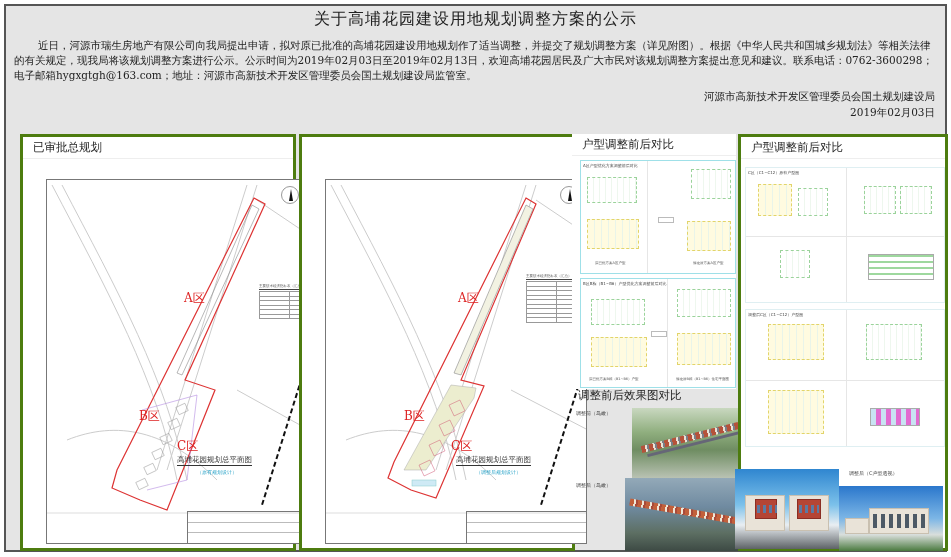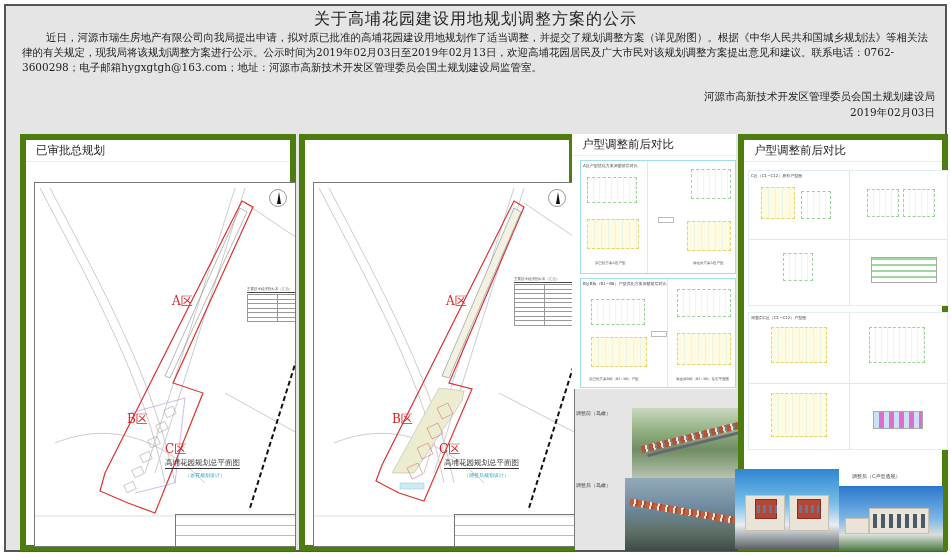--- a/index.html
+++ b/index.html
@@ -2,36 +2,36 @@
 <html><head>
 <meta charset="utf-8">
 <style>
   * { box-sizing: border-box; margin: 0; padding: 0; }
   html, body { width: 951px; height: 557px; background: #ffffff; overflow: hidden; }
   body { font-family: "DejaVu Serif", "Liberation Serif", serif; color: #222; position: relative; }
 
   .frame { position: absolute; left: 4px; top: 4px; width: 943px; height: 548px; border: 2px solid #555; background: #e5e5e5; }
 
   .title { position: absolute; left: 0; right: 0; top: 3px; text-align: center; font-size: 16px; letter-spacing: 1px; color: #222; }
-  .para { position: absolute; left: 16px; right: 8px; font-size: 10.5px; line-height: 15px; color: #222; }
+  .para { position: absolute; left: 8px; right: 8px; font-size: 10.5px; line-height: 15px; color: #222; margin-top: 8px; }
   .p1 { top: 24px; text-indent: 24px; }
   .p2 { top: 54px; text-indent: 24px; }
   .sig { position: absolute; right: 10px; font-size: 10.5px; text-align: right; }
   .sig1 { top: 84px; }
   .sig2 { top: 100px; }
 
-  .panel { position: absolute; top: 128px; height: 417px; border: 6px solid #4d7c0f; background: #fff; }
+  .panel { position: absolute; top: 128px; height: 417px; border: 3px solid #4d7c0f; background: #fff; }
   .panel-head { height: 22px; border-bottom: 1px solid #eee; font-family: "DejaVu Sans", "Liberation Sans", sans-serif; font-size: 11.5px; padding: 3px 0 0 10px; color: #222; }
 
   .p-approved { left: 14px; width: 276px; }
   .p-adjusted { left: 293px; width: 276px; }
   .p-unit1 { left: 566px; width: 164px; border: none; }
   .p-unit2 { left: 732px; width: 210px; }
 
-  .sheet { position: absolute; left: 8px; top: 42px; width: 262px; height: 365px; border: 1px solid #777; background: #fff; overflow: hidden; }
+  .sheet { position: absolute; left: 23px; top: 42px; width: 262px; height: 365px; border: 1px solid #777; background: #fff; overflow: hidden; }
   .sheet svg { position: absolute; left: 0; top: 0; }
   .plan-title { position: absolute; left: 130px; top: 275px; font-size: 7.5px; border-bottom: 1px solid #333; white-space: nowrap; color: #333; }
   .plan-sub { position: absolute; left: 150px; top: 289px; font-size: 5px; color: #2aa3c8; font-family: "DejaVu Sans", sans-serif; }
   .zone { position: absolute; font-size: 12px; color: #d22; font-family: "DejaVu Serif", serif; }
   .stats { position: absolute; width: 60px; font-size: 3px; color: #555; }
   .stats .h { border-bottom: 1px solid #444; padding-bottom: 1px; margin-bottom: 1px; font-size: 3.5px; }
   .stats table { width: 100%; border-collapse: collapse; }
   .stats td { border: 1px solid #999; height: 4.5px; font-size: 2.5px; padding: 0 1px; }
   .titleblock { position: absolute; left: 140px; bottom: 0; width: 122px; height: 32px; border-top: 1px solid #777; border-left: 1px solid #777; font-size: 3px; font-family: "DejaVu Sans", sans-serif; color: #555; }
   .tb-line { position: absolute; left: 0; right: 0; height: 1px; background: #bbb; }
@@ -234,20 +234,21 @@
       <div class="fp" style="left:10px;top:20px;width:54px;height:26px;"></div>
       <div class="fp fp-y" style="left:10px;top:58px;width:56px;height:30px;"></div>
       <div class="fp-lbl" style="left:8px;top:98px;">原已批方案B栋（B1~B6）户型</div>
       <div class="arrow-r" style="left:70px;top:52px;"></div>
       <div class="fp" style="left:96px;top:10px;width:54px;height:28px;"></div>
       <div class="fp fp-y" style="left:96px;top:54px;width:54px;height:32px;"></div>
       <div class="fp-lbl" style="left:95px;top:98px;">修改后B栋（B1~B6）住宅平面图</div>
     </div>
   </div>
 
+  <div class="render-head">调整前后效果图对比</div>
   <div class="render-lbl" style="left:570px;top:404px;">调整前（鸟瞰）</div>
   <div class="photo ph-before">
     <div class="strip" style="left:8px;top:26px;width:100px;"></div>
     <div class="strip" style="left:14px;top:34px;width:100px;height:3px;background:#667;"></div>
   </div>
   <div class="render-lbl" style="left:570px;top:476px;">调整后（鸟瞰）</div>
   <div class="photo ph-after">
     <div class="strip" style="left:4px;top:30px;width:110px;transform:rotate(10deg);background:repeating-linear-gradient(90deg,#c2603b 0 4px,#efe6d6 4px 6px,#a84a3a 6px 8px);"></div>
   </div>
 

